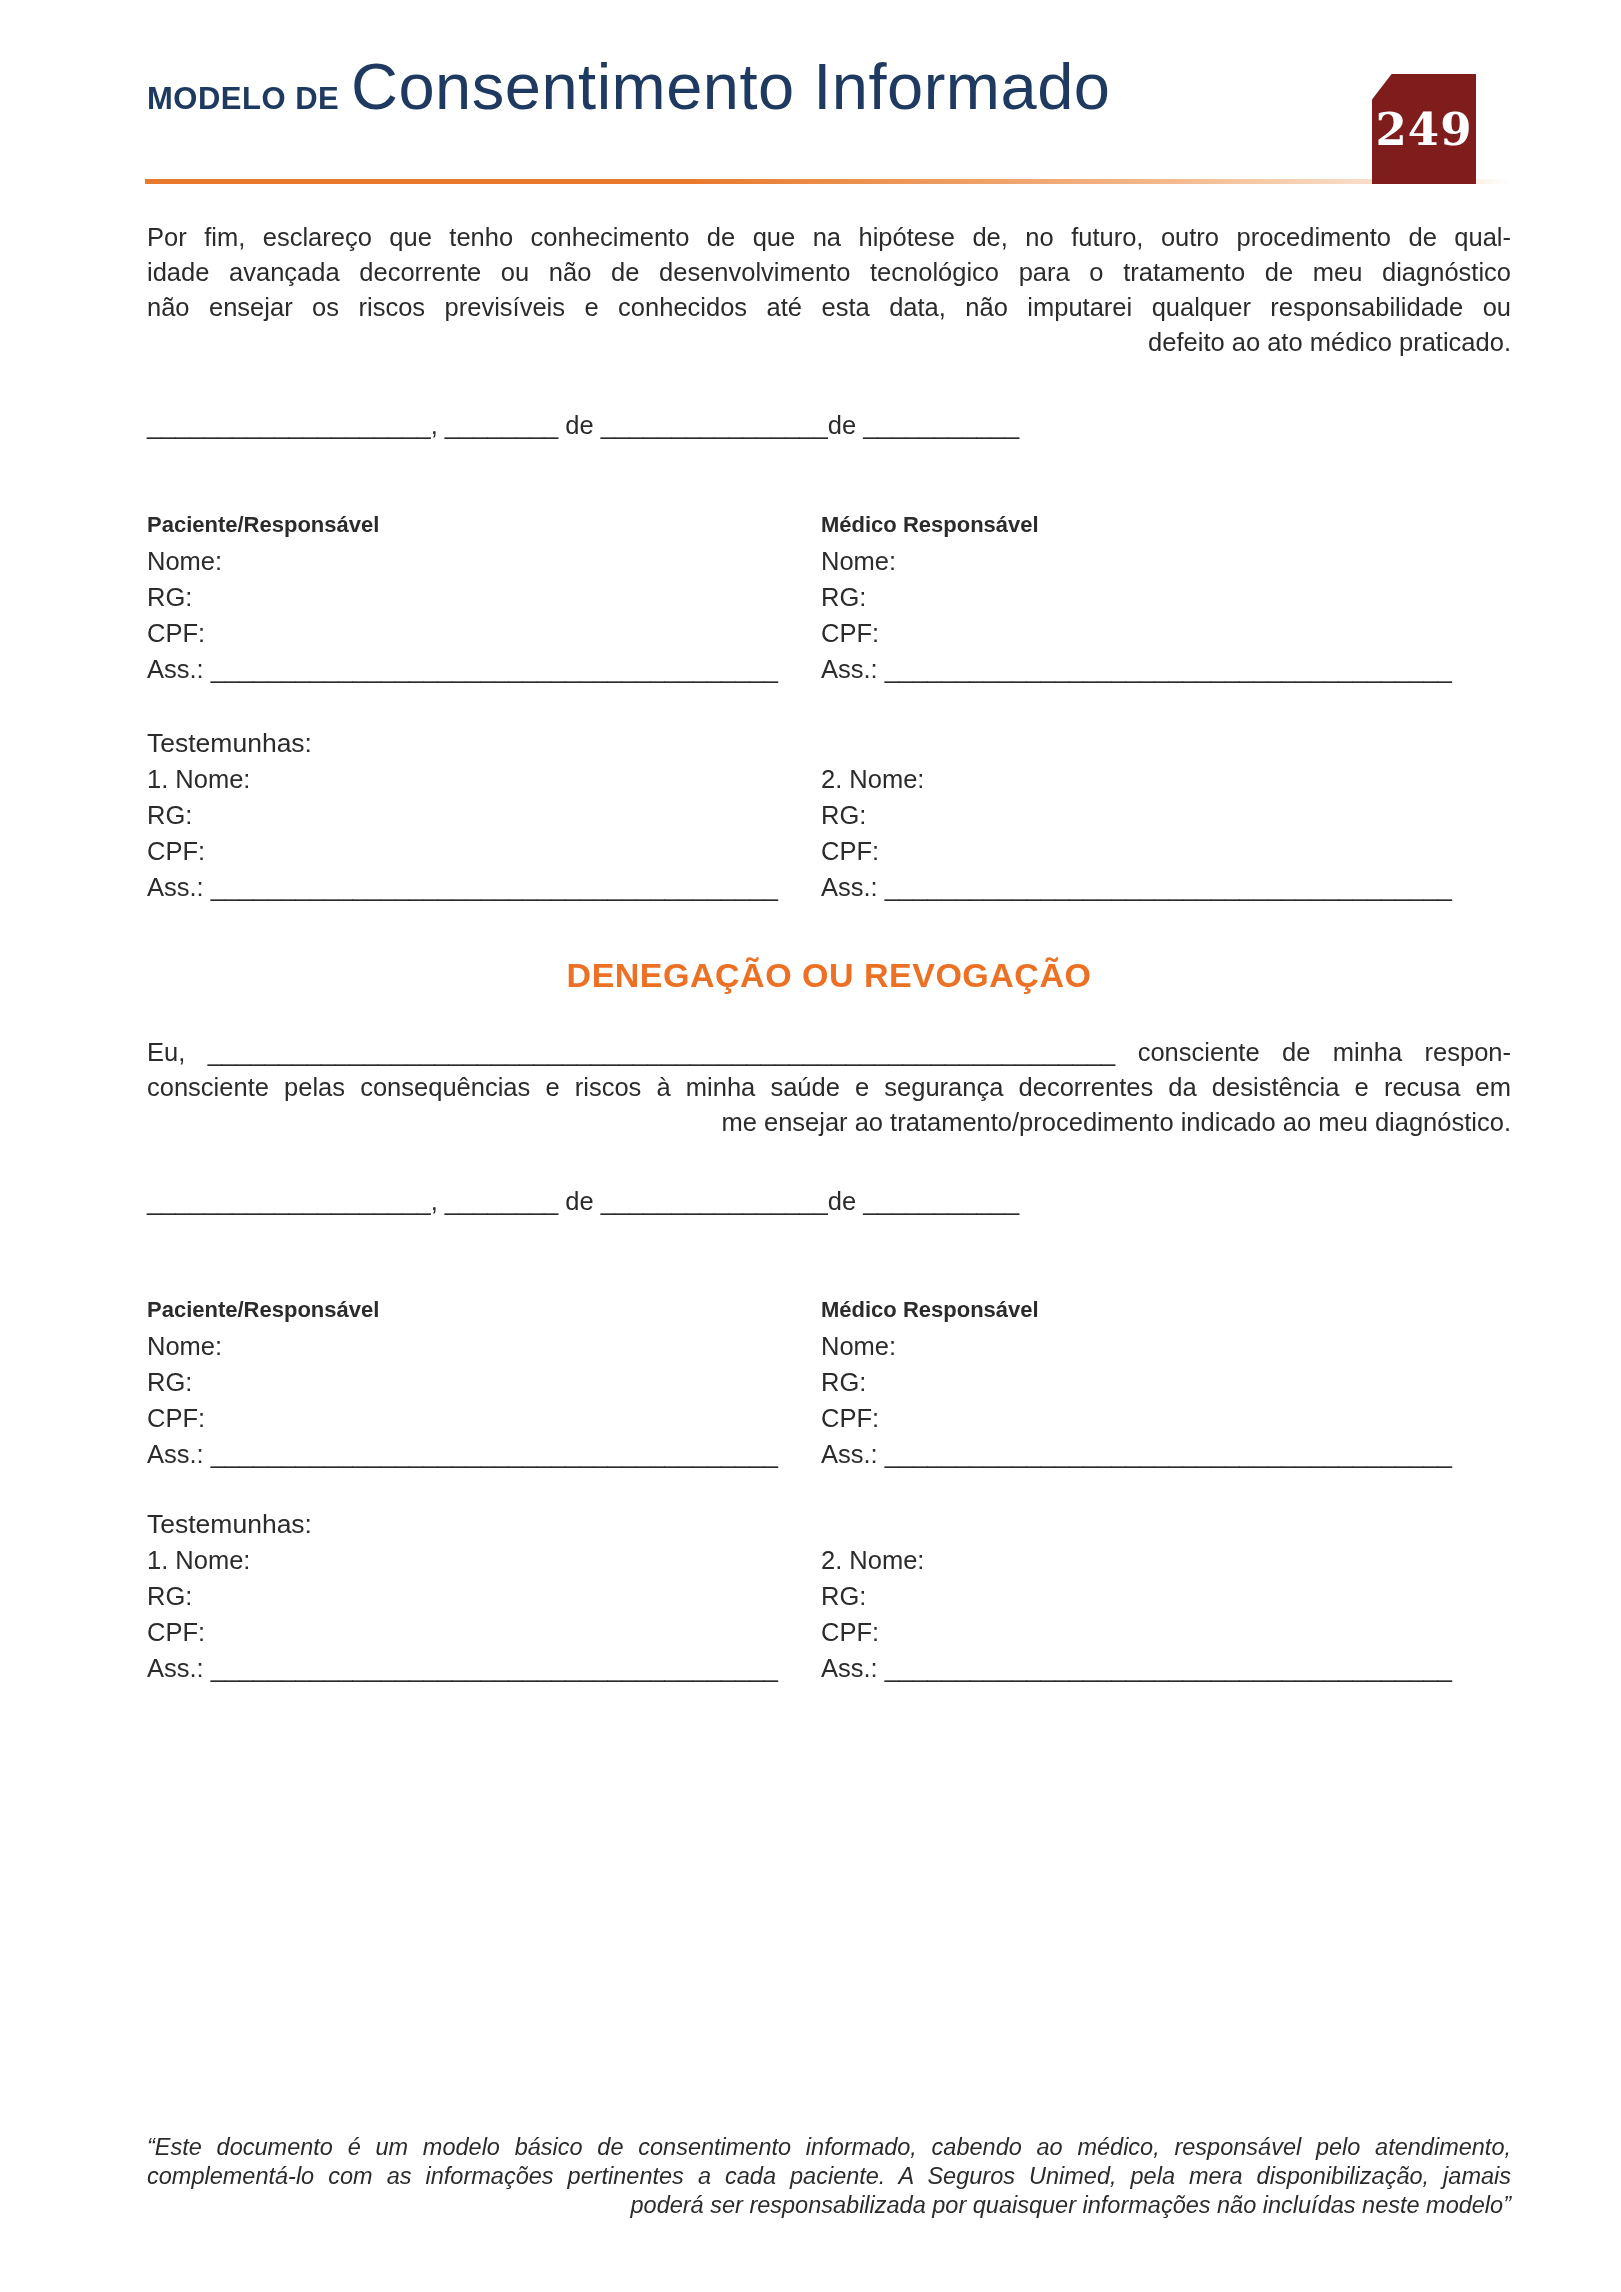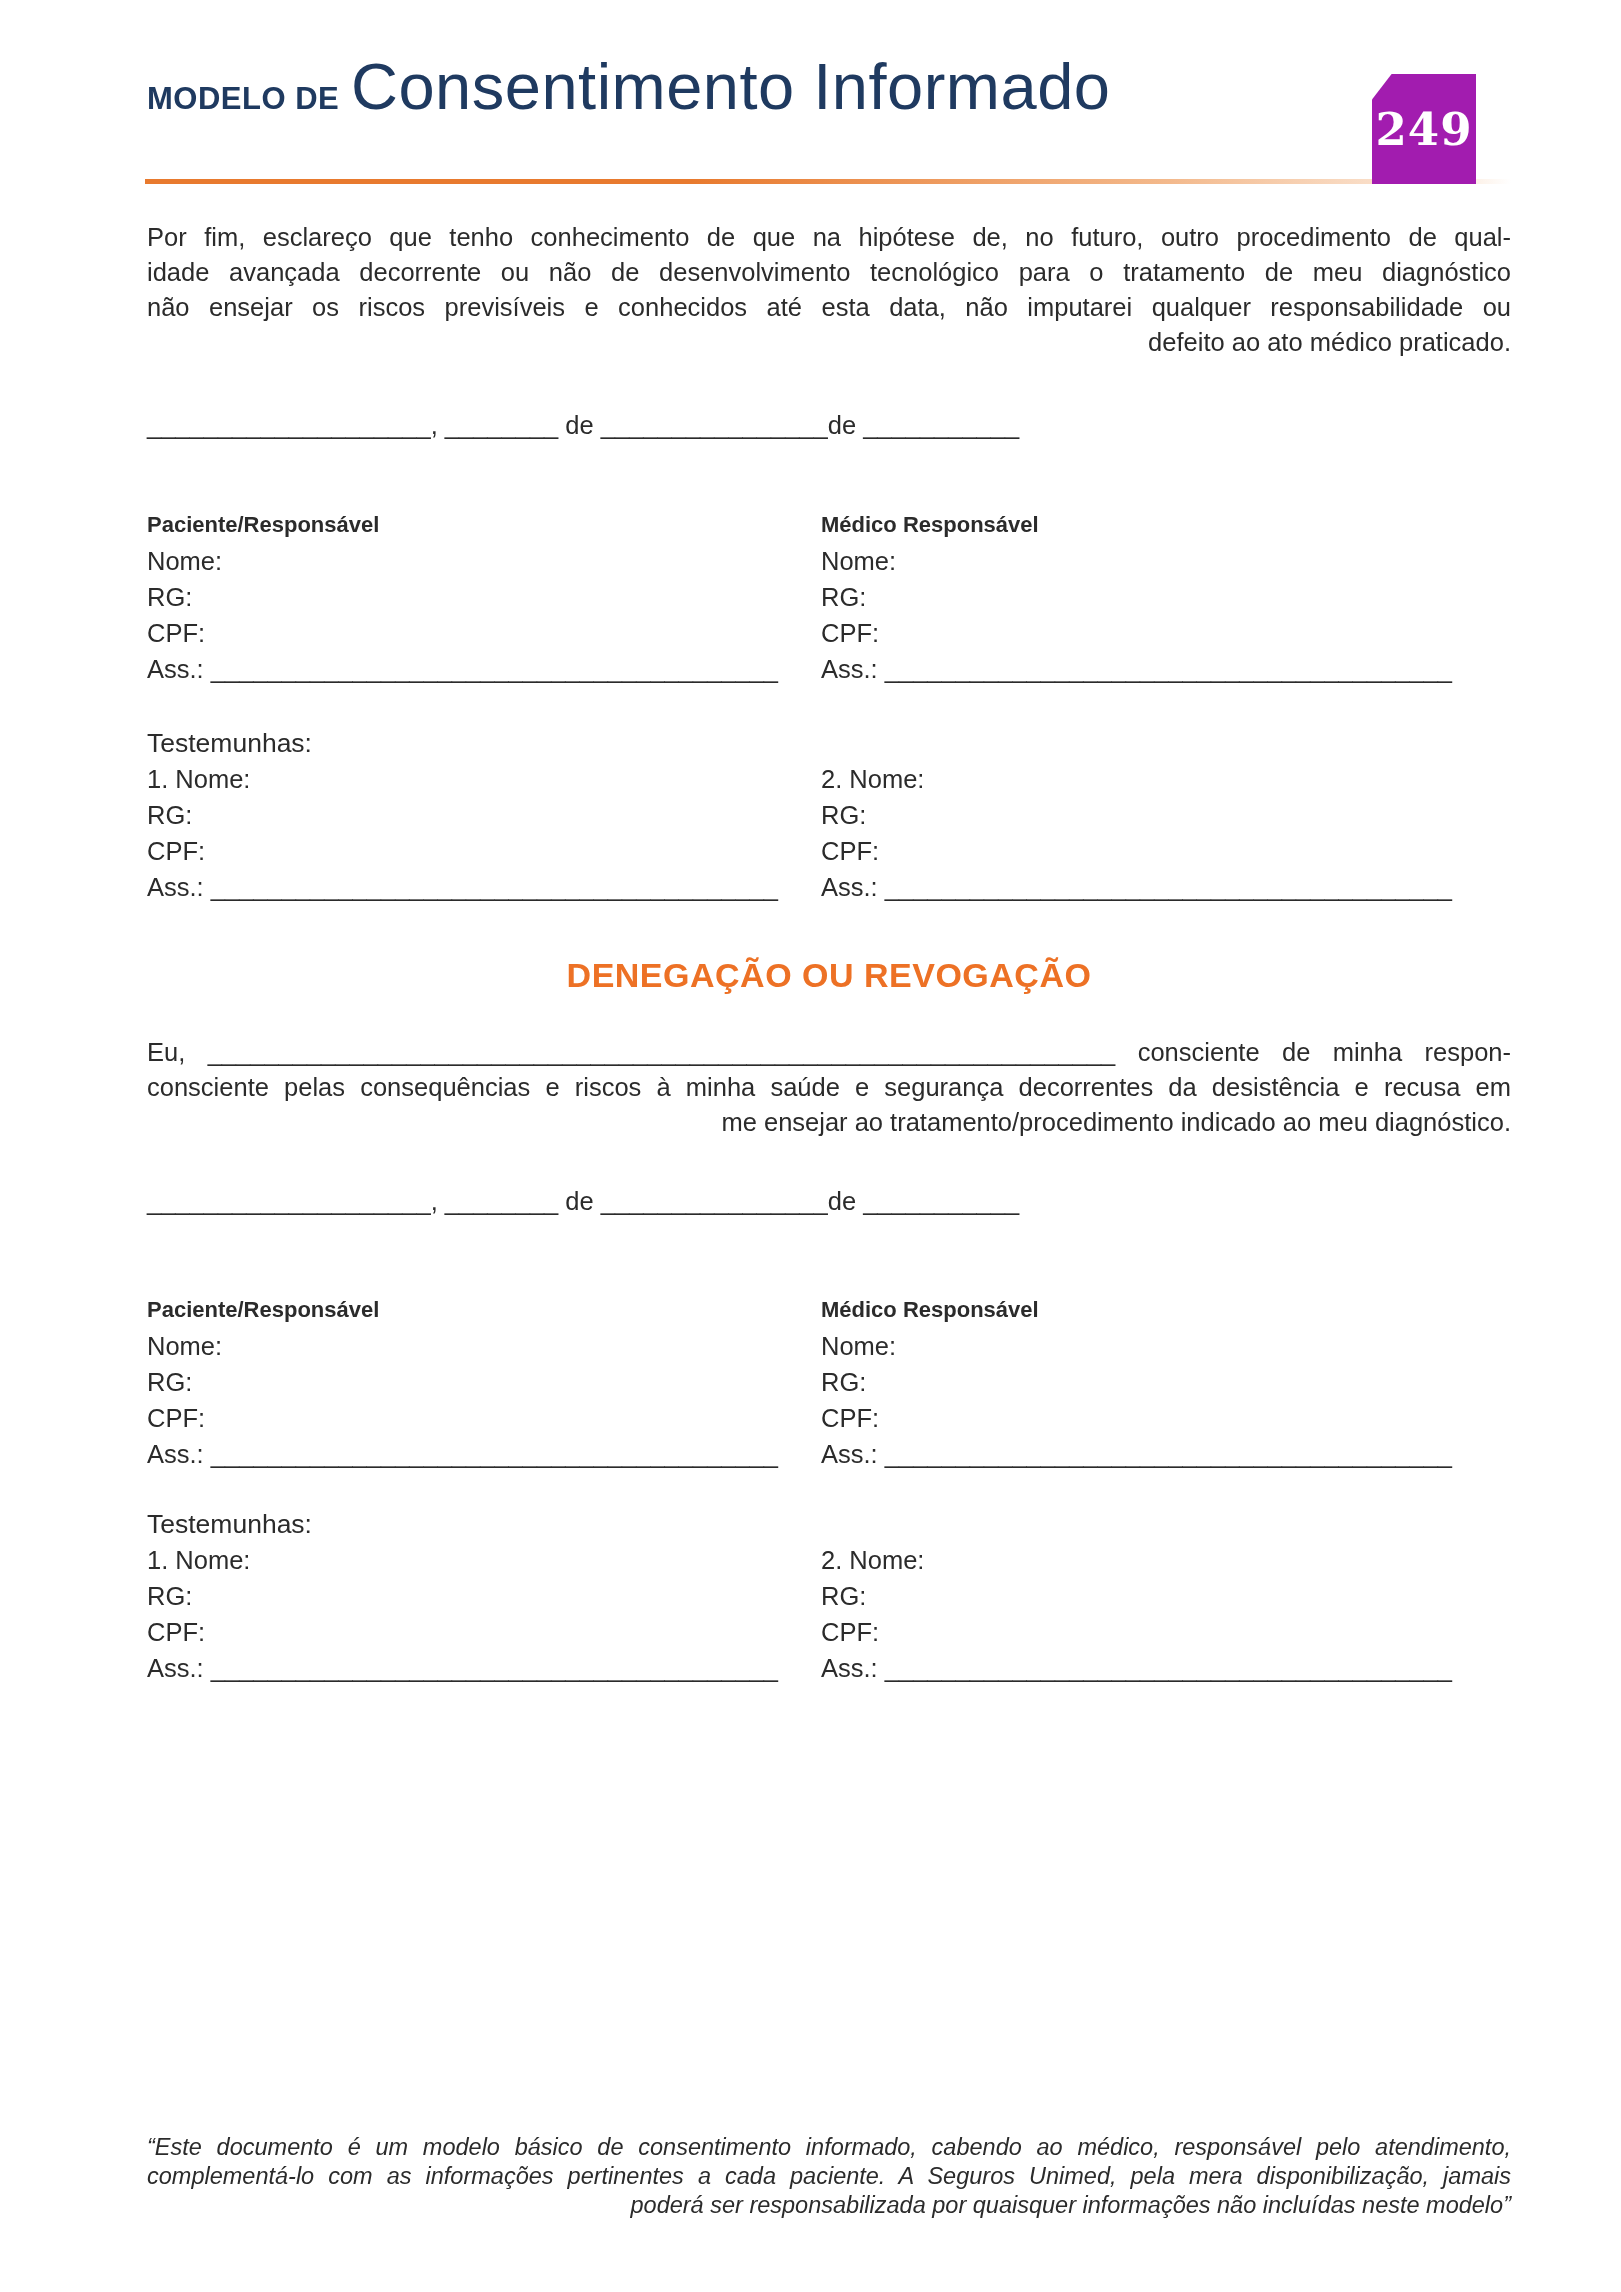--- a/index.html
+++ b/index.html
@@ -24,21 +24,21 @@
     font-size:65px; font-weight:300; letter-spacing:0.5px;
     color:#1F3A60; margin-left:11.8px; vertical-align:baseline;
   }
   .rule {
     position:absolute; left:145px; top:179px; width:1366px; height:4.9px;
     background:linear-gradient(to right, #E87A2E 0%, #E87A2E 40%, #F3B98C 75%, #FCEFE4 97%, #ffffff 100%);
   }
   
   .badge {
     position:absolute; left:1372px; top:74px; width:104px; height:110px;
-    background:#a21caf;
+    background:#7f1d1d;
     clip-path:polygon(0 25.5px, 19.6px 0, 100% 0, 100% 100%, 0 100%);
     display:flex; align-items:center; justify-content:center;
   }
   .badge span {
     color:#ffffff; font-family:"DejaVu Serif", serif; font-weight:bold;
     font-size:45px; letter-spacing:1px;
   }
 
   
   .para { font-size:25.5px; line-height:35px; }

